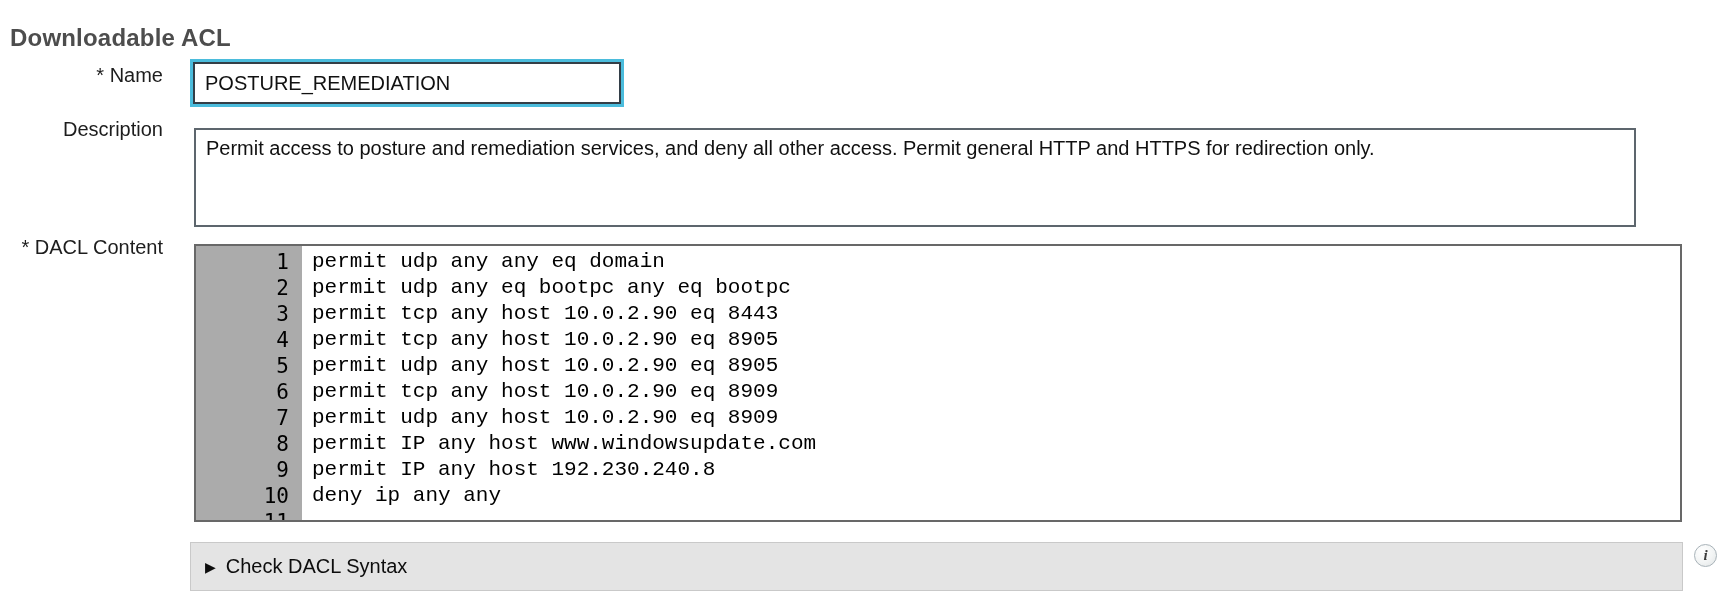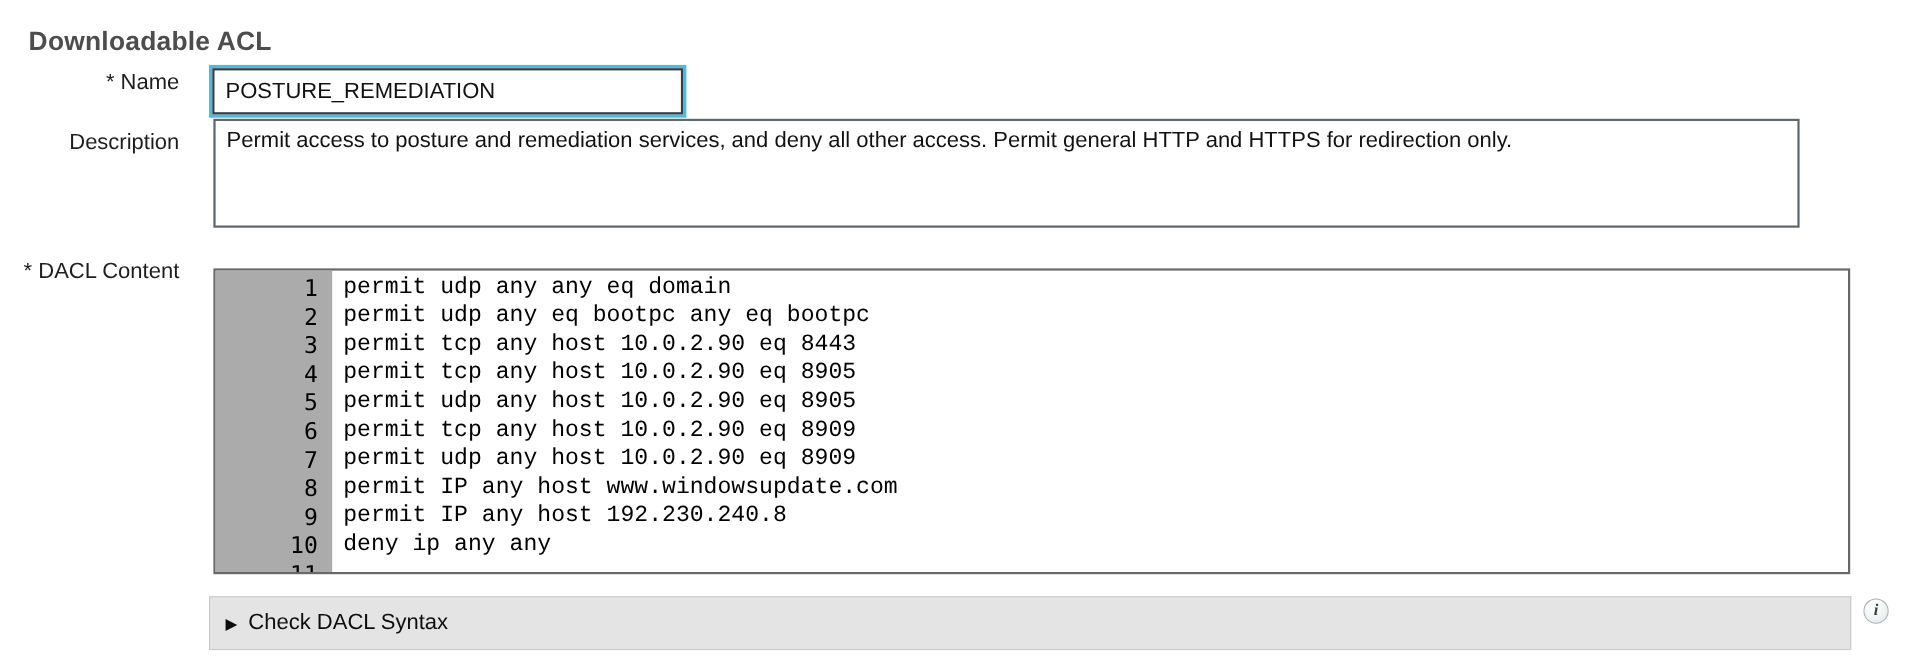--- a/index.html
+++ b/index.html
@@ -9,21 +9,20 @@
     background: #ffffff;
     font-family: "Liberation Sans", sans-serif;
     color: #1d1d1d;
     position: relative;
     overflow: hidden;
   }
   .page-title {
     position: absolute; left: 10px; top: 8px;
     font-size: 24px; font-weight: bold; color: #4d4d4d;
     letter-spacing: 0.2px;
-    margin-left: 16px;
   }
   .field-label {
     position: absolute; left: 0; width: 163px;
     text-align: right; font-size: 20px; color: #1d1d1d;
     line-height: 22px;
   }
   .label-name { top: 64px; }
   .label-desc { top: 118px; }
   .label-dacl { top: 236px; }
 
@@ -33,21 +32,21 @@
     border: 2px solid #333e47;
     box-shadow: 0 0 0 3px #4bbcdc;
     font-family: "Liberation Sans", sans-serif;
     font-size: 20px; color: #111;
     padding: 0 10px;
     outline: none;
     background: #fff;
   }
 
   .desc-textarea {
-    position: absolute; left: 194px; top: 108px;
+    position: absolute; left: 194px; top: 128px;
     width: 1442px; height: 99px;
     border: 2px solid #5d666d;
     font-family: "Liberation Sans", sans-serif;
     font-size: 20px; color: #111;
     line-height: 25px;
     padding: 6px 10px;
     resize: none; outline: none;
     background: #fff;
   }
 

